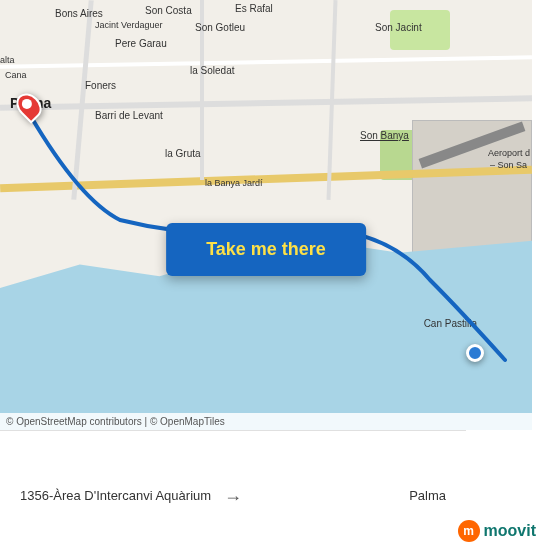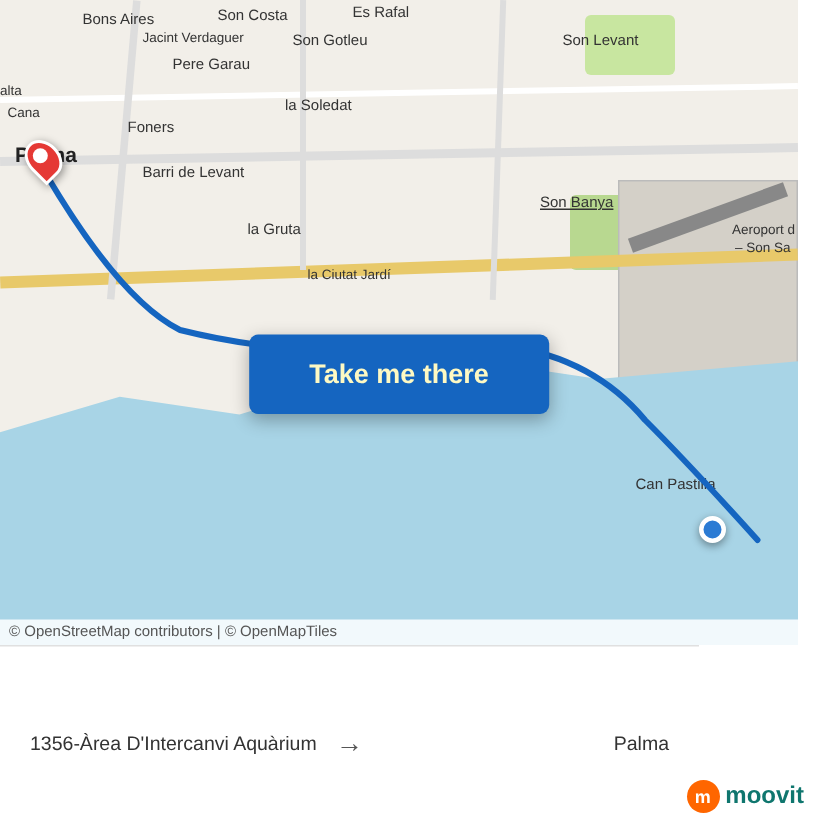--- a/index.html
+++ b/index.html
@@ -223,21 +223,21 @@
       z-index: 5;
     }
 
     
     .take-me-there-btn {
       position: absolute;
       top: 223px;
       left: 50%;
       transform: translateX(-50%);
       background: #1565c0;
-      color: #fef9c3;
+      color: #fde047;
       border: none;
       border-radius: 6px;
       padding: 16px 40px;
       font-size: 18px;
       font-weight: 600;
       cursor: pointer;
       box-shadow: 0 4px 12px rgba(0,0,0,0.3);
       z-index: 20;
       white-space: nowrap;
     }
@@ -351,25 +351,25 @@
   <span class="map-label label-bons-aires">Bons Aires</span>
   <span class="map-label label-son-costa">Son Costa</span>
   <span class="map-label label-es-rafal">Es Rafal</span>
   <span class="map-label label-jacint">Jacint Verdaguer</span>
   <span class="map-label label-son-gotleu">Son Gotleu</span>
   <span class="map-label label-pere-garau">Pere Garau</span>
   <span class="map-label label-alta">alta</span>
   <span class="map-label label-cana">Cana</span>
   <span class="map-label label-foners">Foners</span>
   <span class="map-label label-soledat">la Soledat</span>
-  <span class="map-label label-son-ferriol">Son Levant</span>
+  <span class="map-label label-son-ferriol">Son Jacint</span>
   <span class="map-label label-barri">Barri de Levant</span>
   <span class="map-label label-la-gruta">la Gruta</span>
   <span class="map-label label-son-banya">Son Banya</span>
-  <span class="map-label label-la-ciutat">la Ciutat Jardí</span>
+  <span class="map-label label-la-ciutat">la Banya Jardí</span>
   <span class="map-label label-aeroport">Aeroport d</span>
   <span class="map-label label-son-sa">– Son Sa</span>
   <span class="map-label label-can-pastilla">Can Pastilla</span>
   <span class="map-label label-palma">Palma</span>
 
   <div class="origin-marker">
     <div class="origin-pin"></div>
   </div>
 
   <div class="dest-marker"></div>

